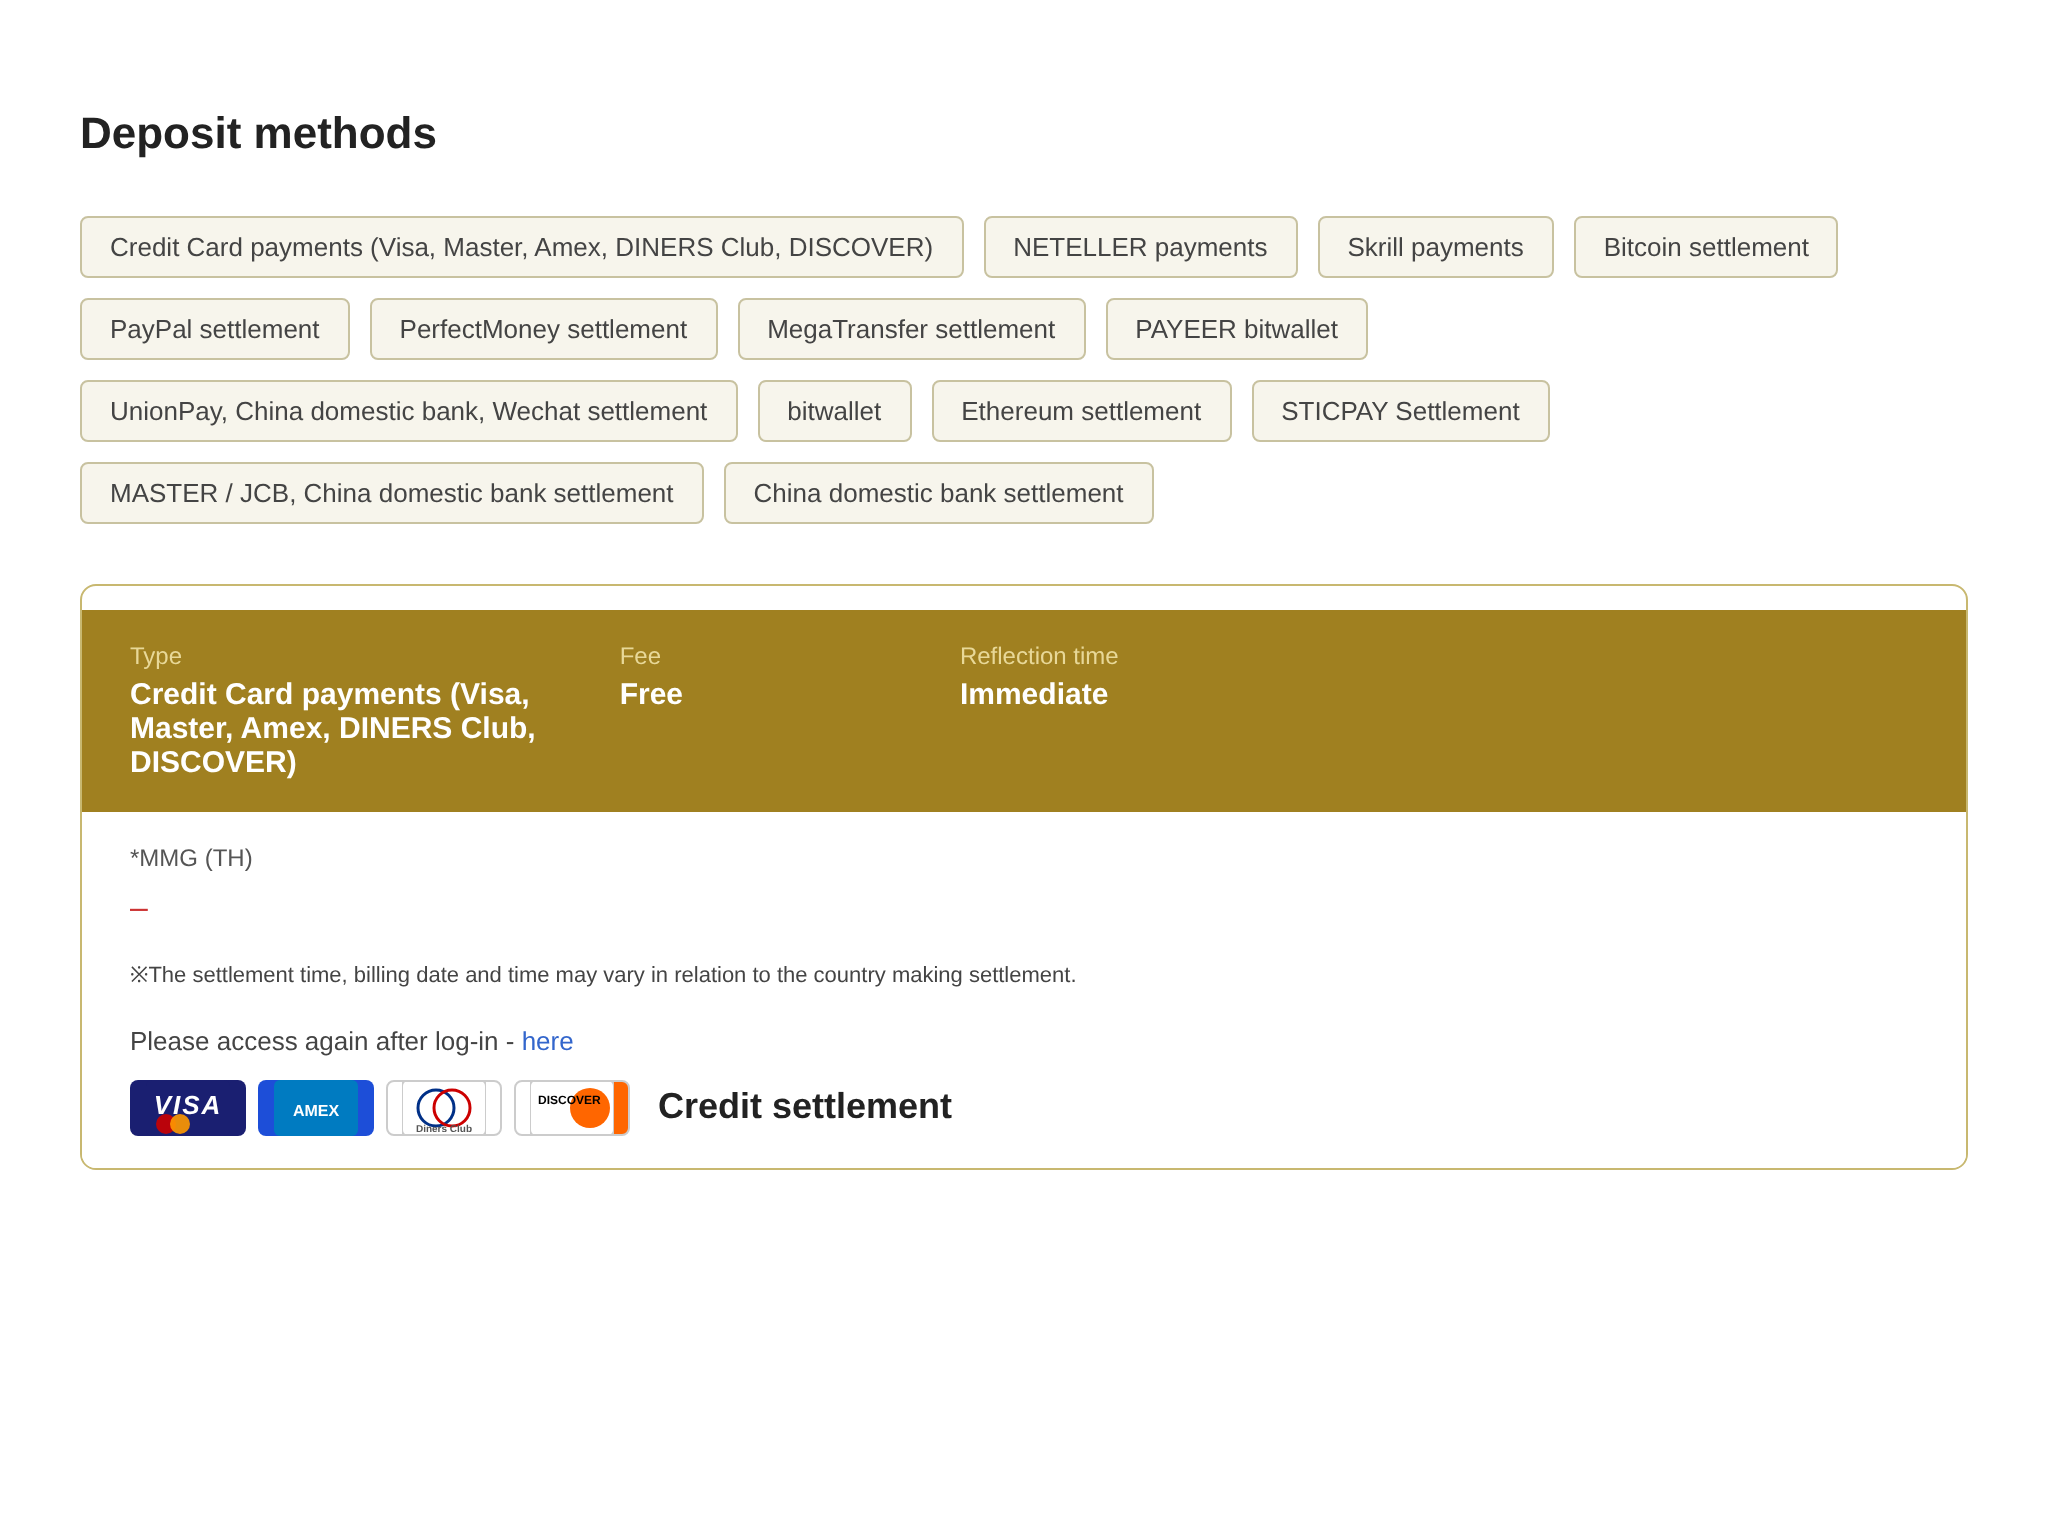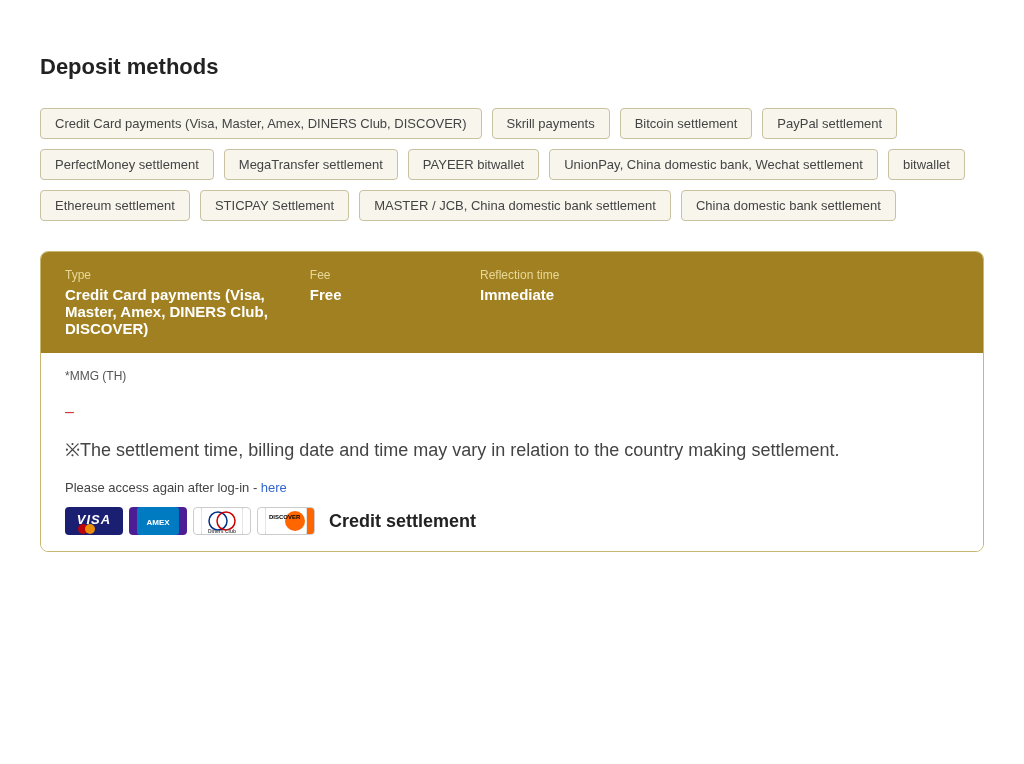--- a/index.html
+++ b/index.html
@@ -40,20 +40,21 @@
       margin-bottom: 0;
     }
     .table-header {
       background: #a08020;
       color: #fff;
       padding: 16px 24px;
       display: grid;
       grid-template-columns: 2.2fr 1.5fr 1fr 1.8fr 1.5fr;
       gap: 10px;
       font-size: 13px;
+      margin-top: 12px;
     }
     .table-header .col-label {
       font-weight: normal;
       color: #e8d898;
       font-size: 12px;
       margin-bottom: 4px;
     }
     .table-header .col-value {
       font-weight: bold;
       font-size: 15px;
@@ -64,29 +65,29 @@
       flex-direction: column;
     }
     .table-body {
       background: #fff;
       padding: 16px 24px;
       border-top: none;
     }
     .mmg-label {
       font-size: 12px;
       color: #555;
-      margin-bottom: 20px;
+      margin-bottom: 10px;
     }
     .mmg-dash {
       color: #cc3333;
       font-size: 16px;
       margin-bottom: 16px;
     }
     .settlement-note {
-      font-size: 18px;
+      font-size: 11px;
       color: #444;
       margin-bottom: 16px;
       line-height: 1.5;
     }
     .login-note {
       font-size: 13px;
       color: #444;
       margin-bottom: 12px;
     }
     .login-note a {
@@ -110,21 +111,21 @@
       overflow: hidden;
     }
     .visa-logo {
       background: #1a1f71;
       color: #fff;
       font-size: 11px;
       font-style: italic;
       letter-spacing: 1px;
     }
     .amex-logo {
-      background: #4c1d95;
+      background: #1d4ed8;
       color: #fff;
       font-size: 9px;
     }
     .diners-logo {
       background: #fff;
       border: 1px solid #ccc;
       color: #555;
       font-size: 7px;
       text-align: center;
       line-height: 1.1;
@@ -143,20 +144,21 @@
       text-align: center;
     }
   </style>
 </head>
 <body>
 
 <h1>Deposit methods</h1>
 
 <div class="tags-section">
   <span class="tag">Credit Card payments (Visa, Master, Amex, DINERS Club, DISCOVER)</span>
+  <span class="tag">NETELLER payments</span>
   <span class="tag">Skrill payments</span>
   <span class="tag">Bitcoin settlement</span>
   <span class="tag">PayPal settlement</span>
   <span class="tag">PerfectMoney settlement</span>
   <span class="tag">MegaTransfer settlement</span>
   <span class="tag">PAYEER bitwallet</span>
   <span class="tag">UnionPay, China domestic bank, Wechat settlement</span>
   <span class="tag">bitwallet</span>
   <span class="tag">Ethereum settlement</span>
   <span class="tag">STICPAY Settlement</span>

